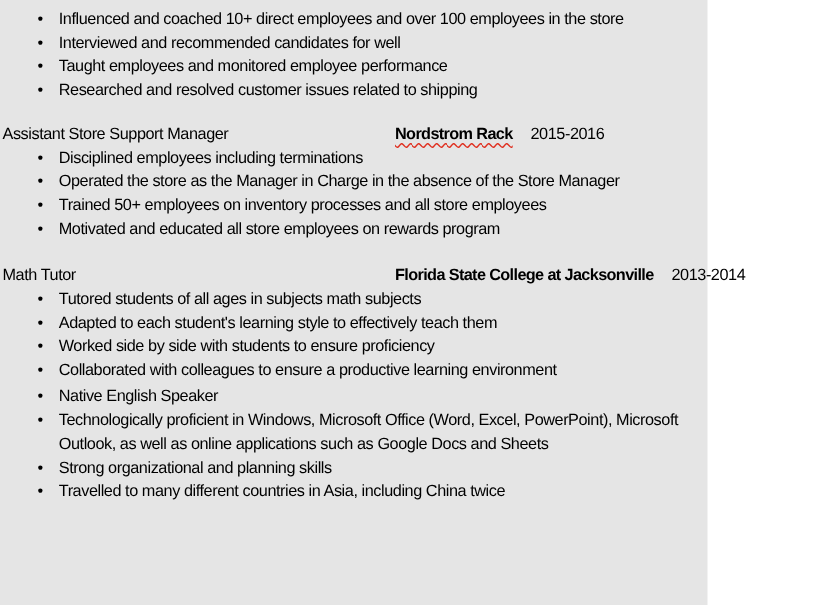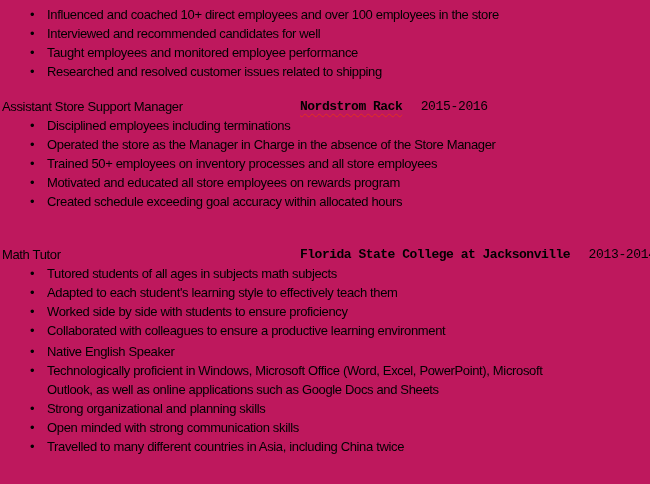--- a/index.html
+++ b/index.html
@@ -5,23 +5,23 @@
   * { margin: 0; padding: 0; box-sizing: border-box; }
   html, body { width: 650px; height: 484px; background: #ffffff; overflow: hidden; }
   body {
     font-family: "Liberation Sans", "DejaVu Sans", sans-serif;
     font-size: 13px;
     line-height: 19px;
     color: #000000;
     letter-spacing: -0.35px;
   }
   .page {
-    width: 650px;
+    width: 566px;
     height: 484px;
-    background: #be185d;
+    background: #e5e5e5;
     padding: 5px 0 0 2px;
     position: relative;
   }
   ul.bullets {
     list-style: none;
     margin-left: 28px;
     width: 552px;
   }
   ul.bullets li {
     position: relative;
@@ -34,31 +34,31 @@
     top: 0;
     font-size: 13px;
   }
   .job-header {
     position: relative;
     height: 19px;
     margin-top: 16px;
     white-space: nowrap;
   }
   .job-title { position: absolute; left: 0; top: 0; }
-  .job-right { position: absolute; left: 298px; top: 0; font-family: Liberation Mono, monospace; }
+  .job-right { position: absolute; left: 314px; top: 0; }
   .job-company { font-weight: bold; letter-spacing: -0.5px; }
   .misspelled {
     text-decoration: underline;
     text-decoration-style: wavy;
     text-decoration-color: #e03020;
     text-decoration-thickness: 1px;
     text-underline-offset: 3px;
   }
   .job-dates { margin-left: 11px; }
-  .job-header-2 { margin-top: 34px; }
+  .job-header-2 { margin-top: 18px; }
   .section-heading {
     font-family: "Liberation Serif", "DejaVu Serif", serif;
     font-size: 19px;
     line-height: 22px;
     font-weight: 400;
     letter-spacing: 0.8px;
     margin-top: 17px;
   }
   .bullets-mid { margin-top: 0; }
   .bullets-skills { margin-top: 2px; }
@@ -80,38 +80,36 @@
     <span class="job-right">
       <span class="job-company misspelled">Nordstrom Rack</span>
       <span class="job-dates">2015-2016</span>
     </span>
   </div>
   <ul class="bullets bullets-mid">
     <li>Disciplined employees including terminations</li>
     <li>Operated the store as the Manager in Charge in the absence of the Store Manager</li>
     <li>Trained 50+ employees on inventory processes and all store employees</li>
     <li>Motivated and educated all store employees on rewards program</li>
-    <li>Created schedule exceeding goal accuracy within allocated hours</li>
   </ul>
 
   <div class="job-header job-header-2">
     <span class="job-title">Math Tutor</span>
     <span class="job-right">
       <span class="job-company">Florida State College at Jacksonville</span>
       <span class="job-dates">2013-2014</span>
     </span>
   </div>
   <ul class="bullets bullets-mid">
     <li>Tutored students of all ages in subjects math subjects</li>
     <li>Adapted to each student's learning style to effectively teach them</li>
     <li>Worked side by side with students to ensure proficiency</li>
     <li>Collaborated with colleagues to ensure a productive learning environment</li>
   </ul>
 
   <ul class="bullets bullets-skills">
     <li>Native English Speaker</li>
     <li>Technologically proficient in Windows, Microsoft Office (Word, Excel, PowerPoint), Microsoft Outlook, as well as online applications such as Google Docs and Sheets</li>
     <li>Strong organizational and planning skills</li>
-    <li>Open minded with strong communication skills</li>
     <li>Travelled to many different countries in Asia, including China twice</li>
   </ul>
 
 </div>
 
 </body></html>

